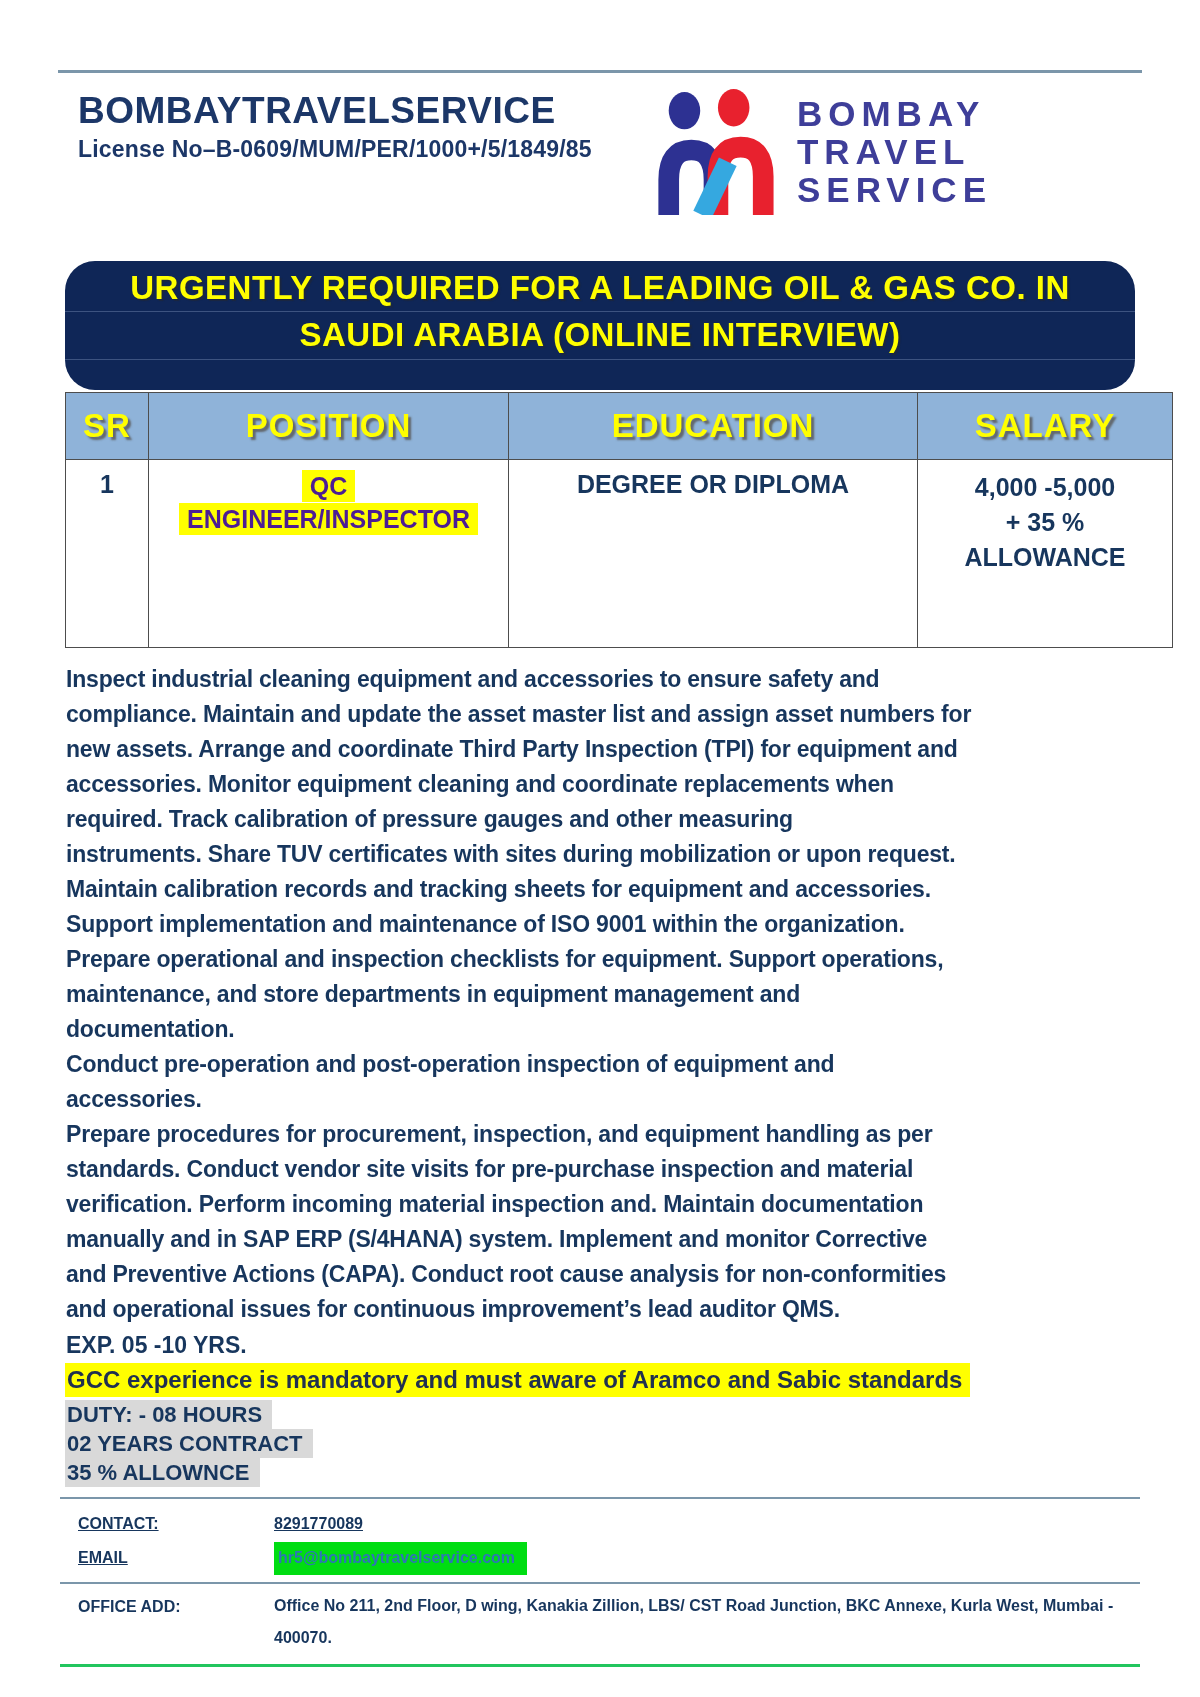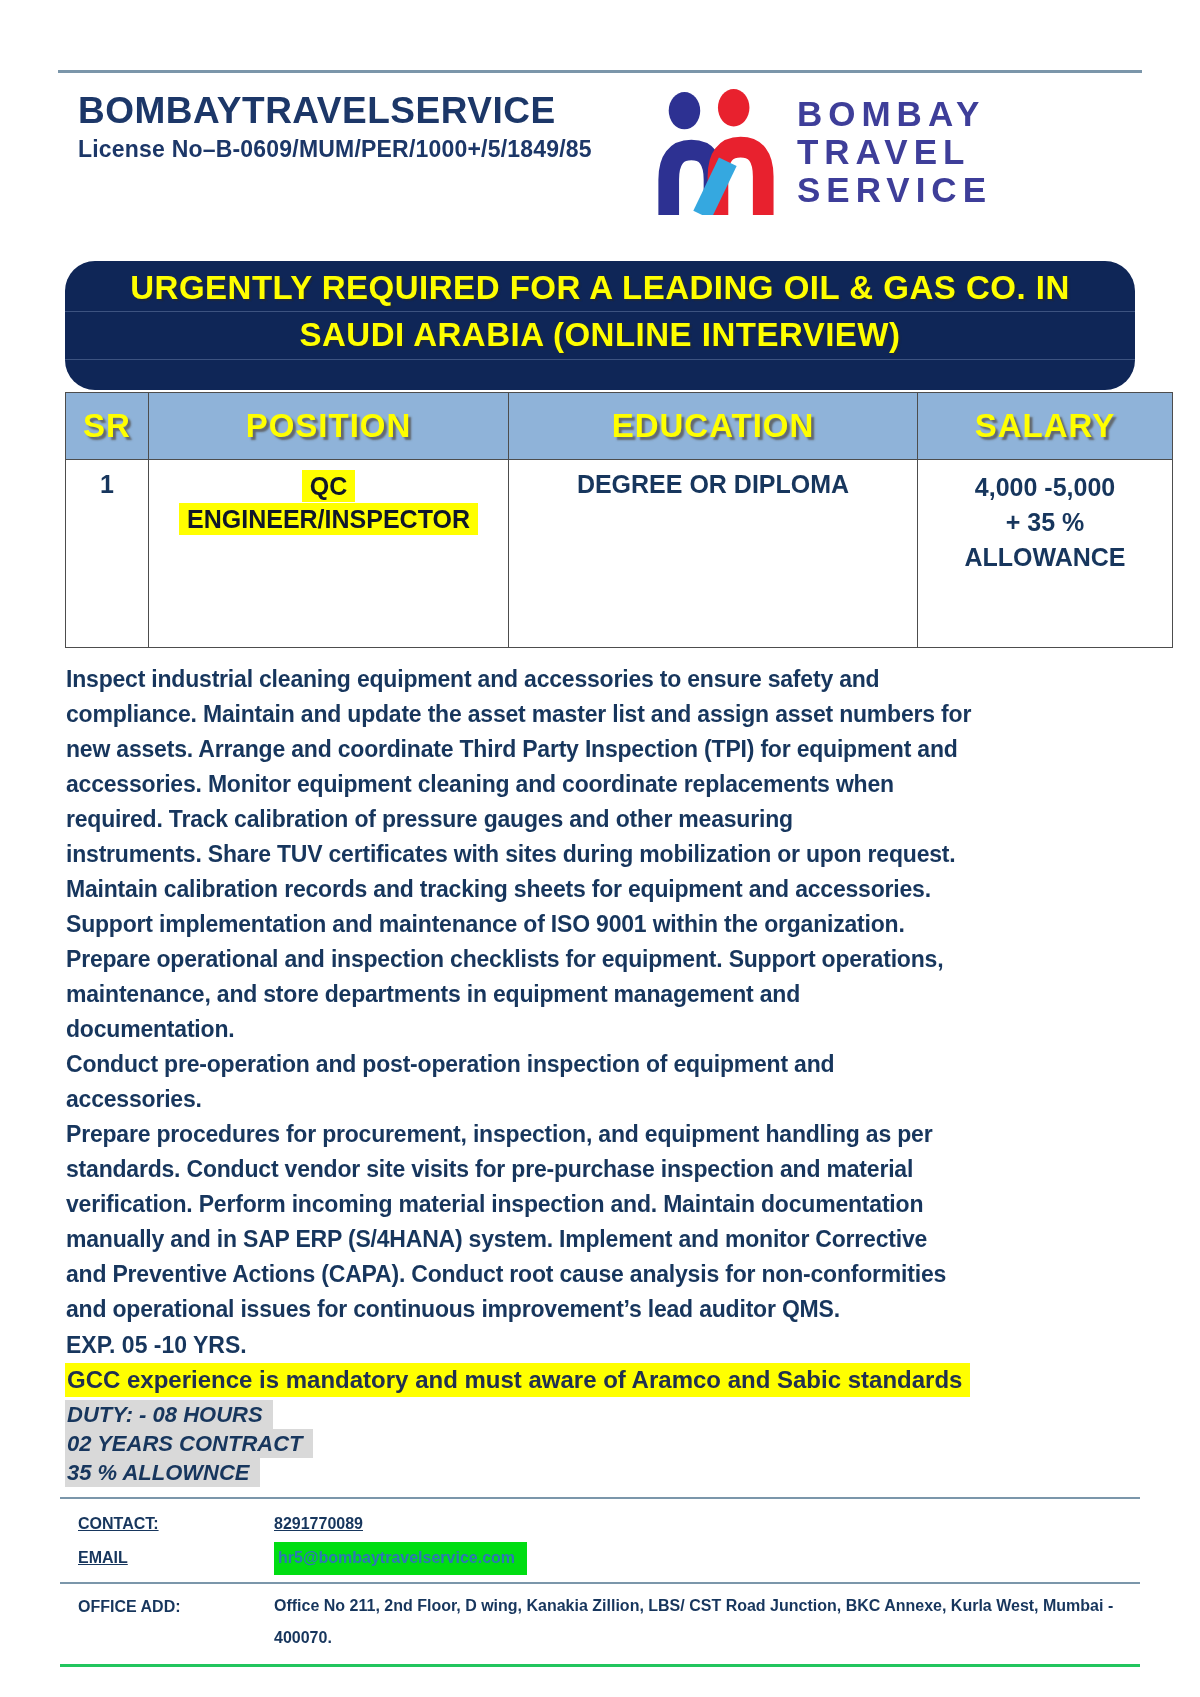--- a/index.html
+++ b/index.html
@@ -24,32 +24,32 @@
   .banner-line1{padding-top:7px;height:43px;line-height:40px;border-bottom:1px solid rgba(170,190,225,.3);}
   .banner-line2{height:47px;line-height:45px;border-bottom:1px solid rgba(170,190,225,.3);}
   .banner-pad{height:30px;}
 
   
   .jobs-table{border-collapse:collapse;table-layout:fixed;margin:2px 0 0 65px;width:1107px;}
   .jobs-table th{background:#8fb3d9;border:1px solid #4d4d4d;height:64px;color:#ffff00;
                  font-size:33px;letter-spacing:1px;text-shadow:3px 3px 2px rgba(90,90,90,.85);}
   .jobs-table td{border:1px solid #4d4d4d;vertical-align:top;text-align:center;
                  font-size:25px;padding-top:10px;height:176px;color:#17365d;}
-  .hl-yellow{display:inline-block;background:#ffff00;color:#0f172a;padding:1px 8px;line-height:30px;}
+  .hl-yellow{display:inline-block;background:#ffff00;color:#4c1d95;padding:1px 8px;line-height:30px;}
   .pos-cell div{line-height:33px;}
   .salary-cell div{line-height:35px;}
 
   
   .description{margin:14px 0 0 66px;font-size:23px;letter-spacing:-.2px;}
   .description div{line-height:35px;white-space:nowrap;}
   .exp-line{margin:3px 0 0 66px;font-size:23px;line-height:30px;}
   .hl-gcc{display:table;background:#ffff00;color:#203050;font-size:24px;line-height:34px;
           padding:0 8px 0 2px;margin:3px 0 0 65px;white-space:nowrap;}
   .hl-gray{display:table;background:#d9d9d9;color:#17365d;font-size:22px;line-height:29px;
-           padding:0 10px 0 2px;margin:0 0 0 65px;white-space:nowrap;font-style:italic;}
+           padding:0 10px 0 2px;margin:0 0 0 65px;white-space:nowrap;}
   .hl-gray.first{margin-top:3px;}
 
   
   .contact{margin:10px 60px 0 60px;border-top:2px solid #7b96aa;border-bottom:3px solid #22c55e;
            font-size:16px;color:#17365d;}
   .c-row{display:flex;padding-left:18px;}
   .c-row.r1{padding-top:8px;}
   .c-label{width:196px;line-height:34px;}
   .c-val{line-height:34px;}
   .underline{text-decoration:underline;}

